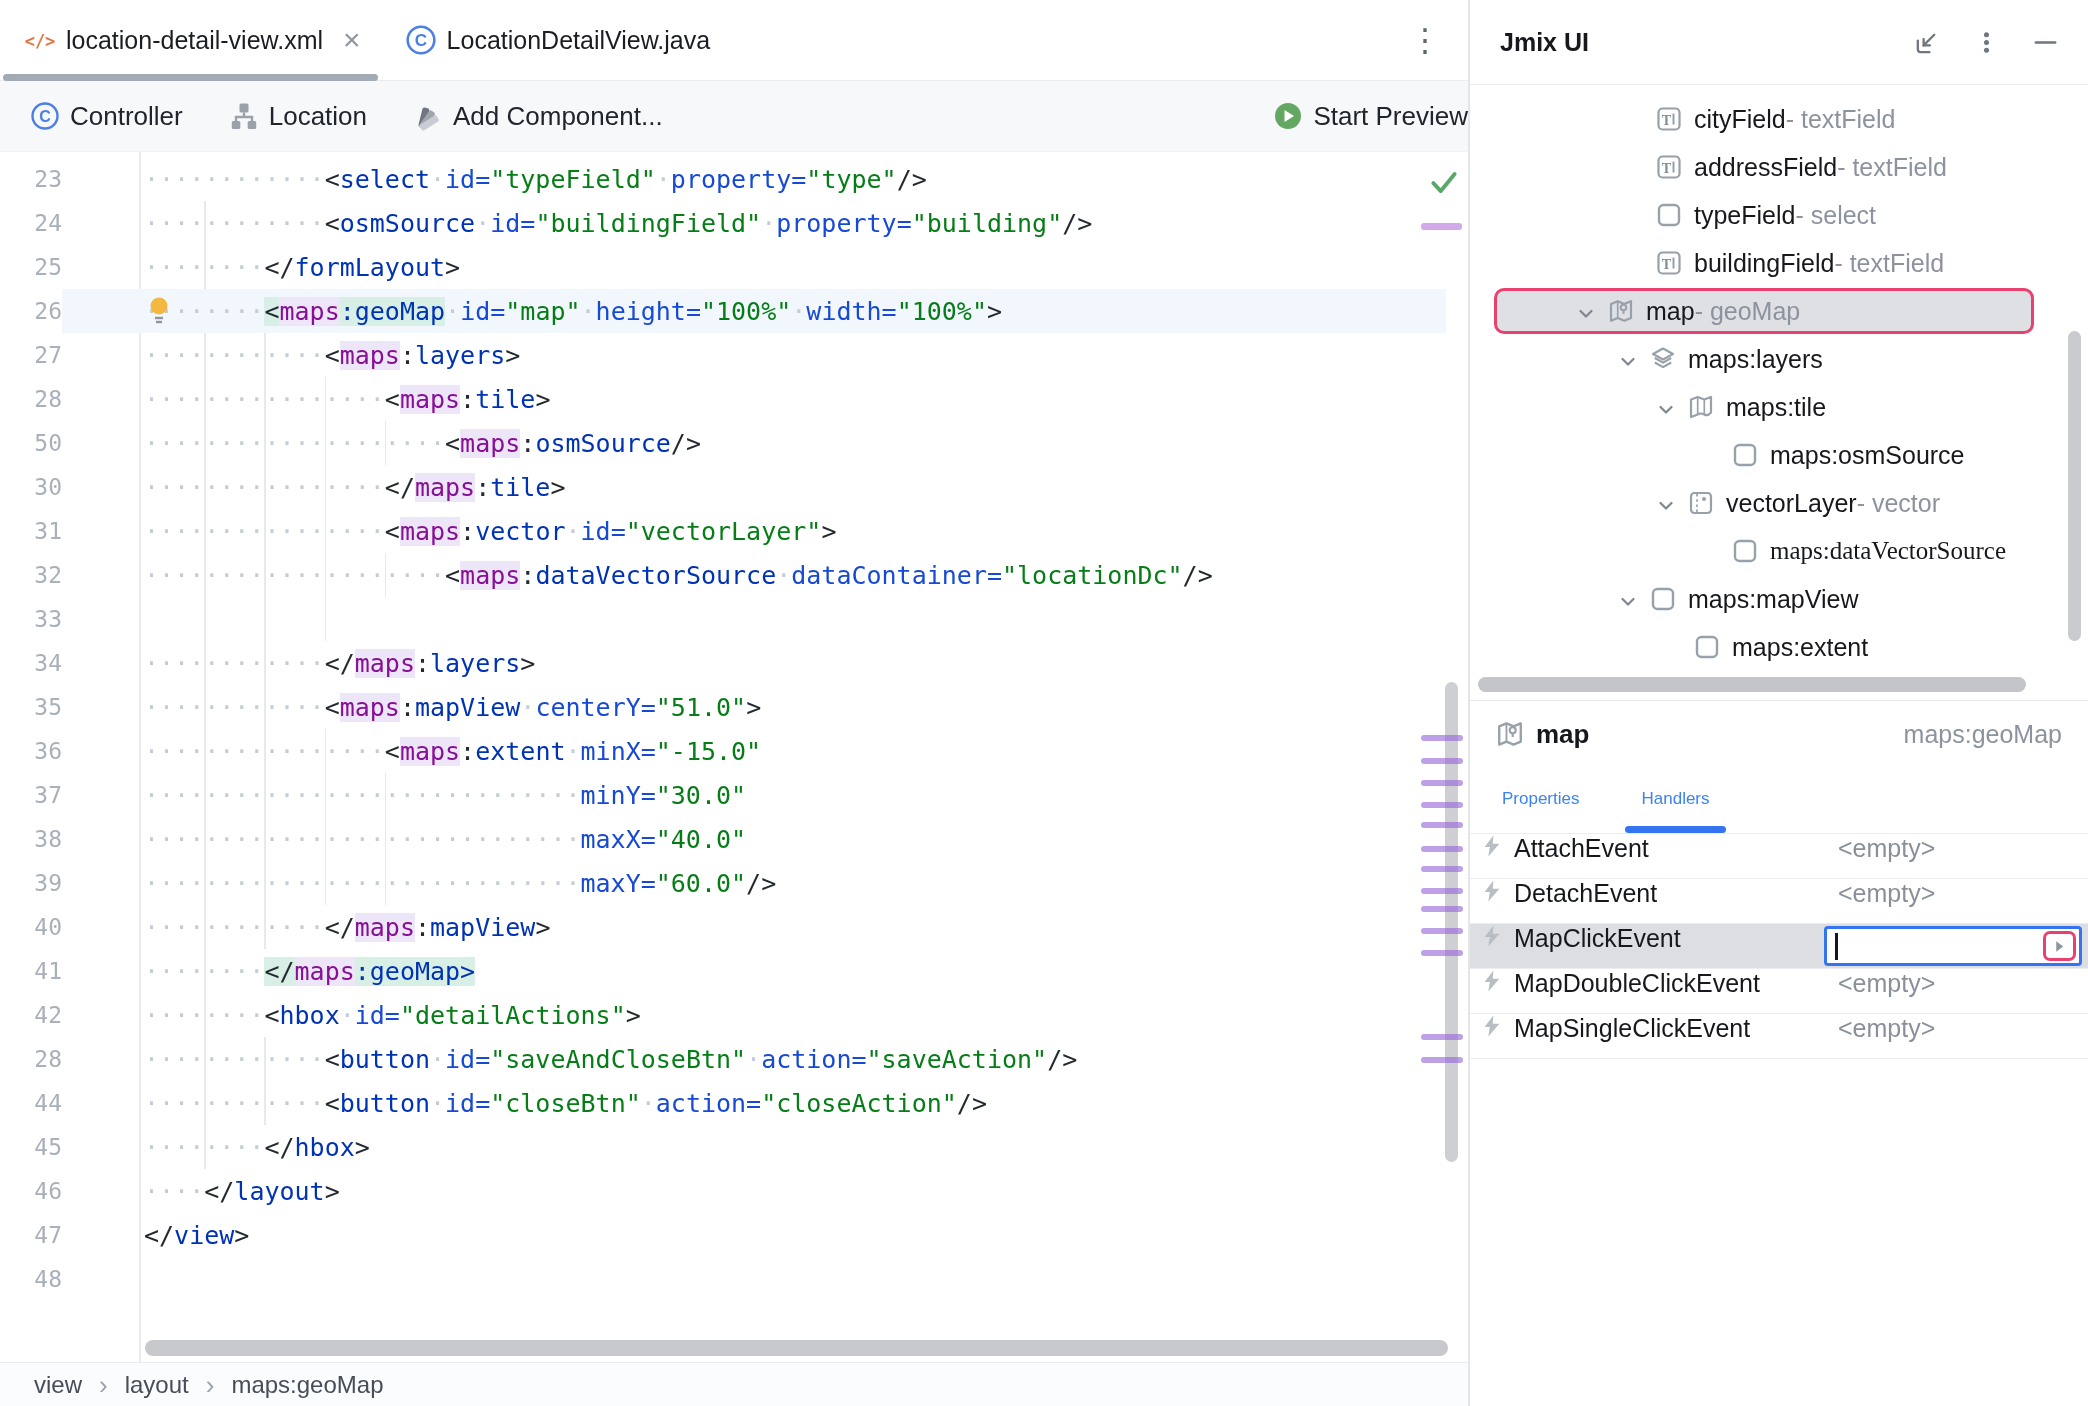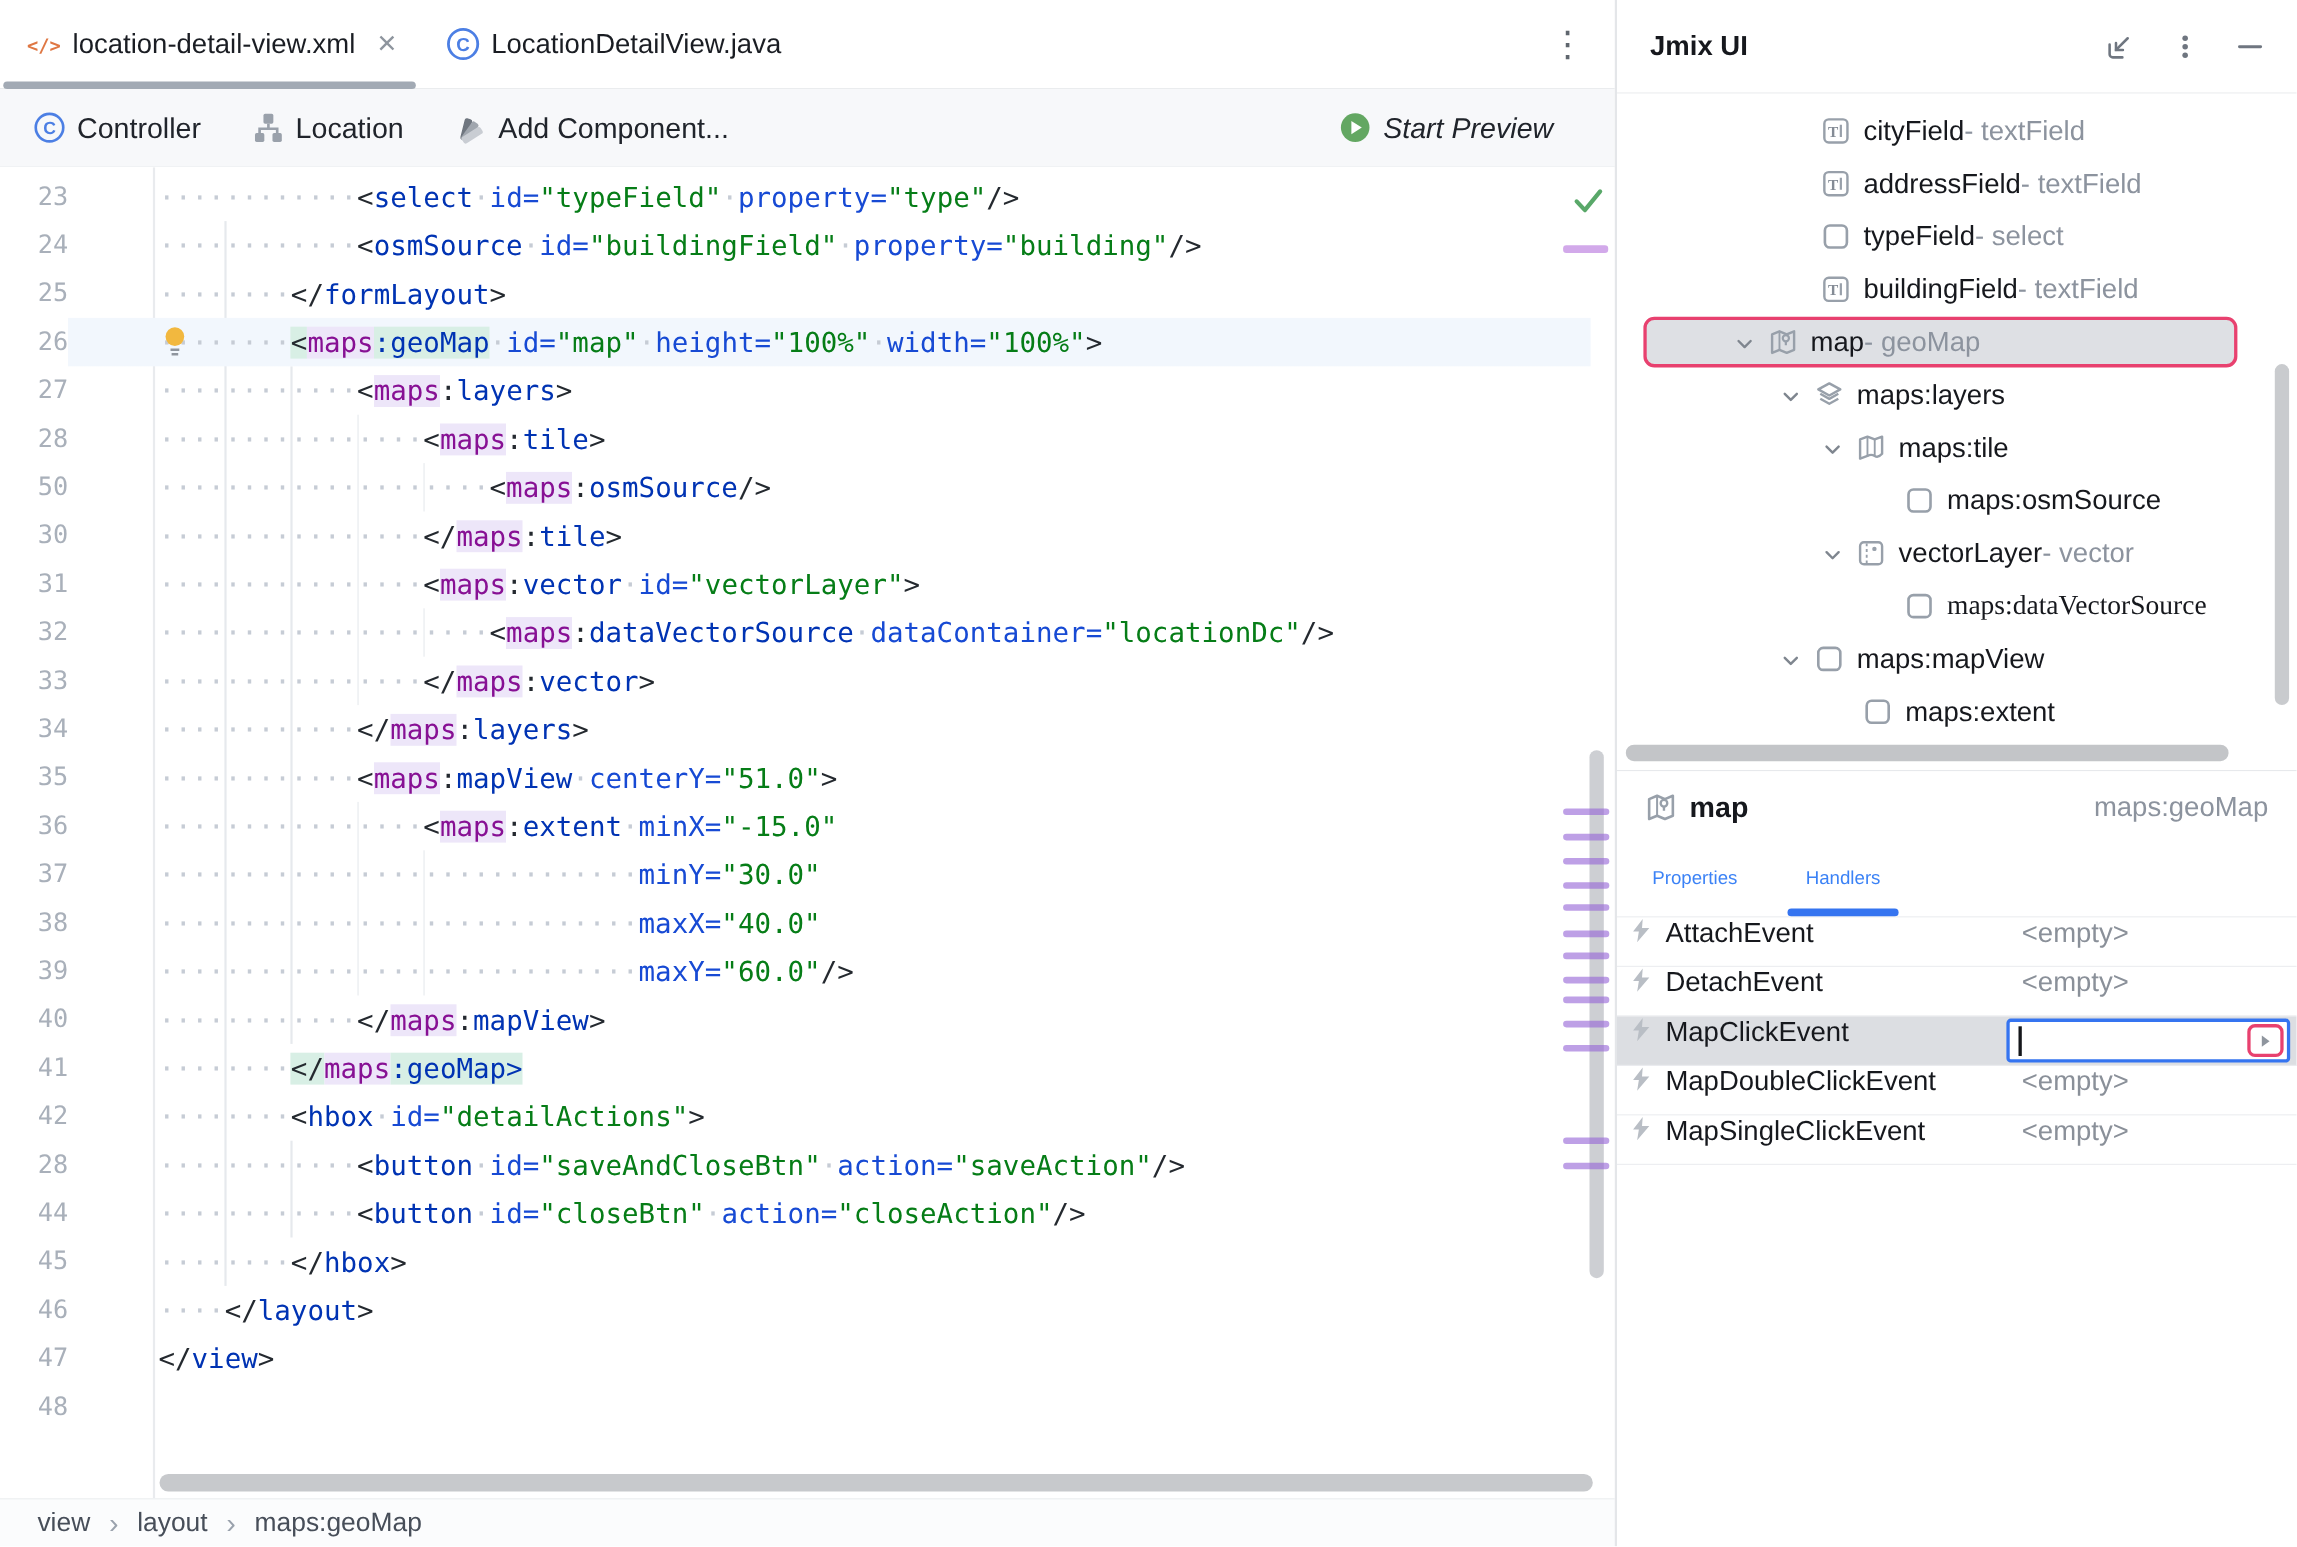--- a/index.html
+++ b/index.html
@@ -12,21 +12,21 @@
   .tab{display:flex;align-items:center;height:100%;padding:0 20px 0 24px;position:relative;cursor:default;}
   .tab .ticon{width:32px;height:26px;margin-right:10px;display:flex;align-items:center;justify-content:center;}
   .tab .tlabel{font-size:25px;color:#1A1D23;white-space:nowrap;}
   .tab .tclose{margin-left:20px;color:#8E959E;font-size:30px;line-height:20px;}
   .tab.active::after{content:"";position:absolute;left:3px;right:3px;bottom:-1px;height:7px;background:#A2AAB4;border-radius:4px;}
   .tab-kebab{margin-left:auto;margin-right:26px;color:#5F666E;font-size:32px;letter-spacing:1px;}
 
   .toolbar{height:70px;background:#F7F8FA;display:flex;align-items:center;padding-left:30px;gap:46px;border-bottom:1px solid #EFF1F3;}
   .tbtn{display:flex;align-items:center;gap:10px;font-size:26px;color:#20242B;white-space:nowrap;}
   .tbtn .icn,.icn30{width:30px;height:30px;flex:none;}
-  .start{margin-left:auto;margin-right:56px;font-style:italic;}
+  .start{margin-left:auto;}
 
   .editorwrap{position:relative;height:1210px;background:#fff;overflow:hidden;}
   .gutter-sep{position:absolute;left:139px;top:0;bottom:0;width:1.5px;background:#E9EBEE;}
   .iguide{position:absolute;width:1.5px;background:#E6E9ED;}
   .code-lines{position:absolute;left:0;right:22px;top:5px;}
   .cline{height:44px;display:flex;align-items:center;}
   .cline.cur{background:linear-gradient(to right,transparent 62px,#F2F7FD 62px);}
   .ln{width:62px;flex:none;text-align:right;font-family:"DejaVu Sans Mono",monospace;font-size:23px;color:#A9B0BA;}
   .igut{width:77px;flex:none;height:100%;position:relative;}
   .ctxt{white-space:pre;font-family:"DejaVu Sans Mono",monospace;font-size:25px;padding-left:5px;}
@@ -203,21 +203,20 @@
             <span class="ctxt"><span class="c-w">················</span><span class="c-p">&lt;</span><span class="c-n bg-ns">maps</span><span class="c-p">:</span><span class="c-t">vector</span><span class="c-w">·</span><span class="c-a">id=</span><span class="c-v">"vectorLayer"</span><span class="c-p">&gt;</span></span>
           </div>
           <div class="cline">
             <span class="ln">32</span>
             <span class="igut"></span>
             <span class="ctxt"><span class="c-w">····················</span><span class="c-p">&lt;</span><span class="c-n bg-ns">maps</span><span class="c-p">:</span><span class="c-t">dataVectorSource</span><span class="c-w">·</span><span class="c-a">dataContainer=</span><span class="c-v">"locationDc"</span><span class="c-p">/&gt;</span></span>
           </div>
           <div class="cline">
             <span class="ln">33</span>
             <span class="igut"></span>
-            <span class="ctxt"><span class="c-w">················</span><span class="c-p">&lt;/</span><span class="c-n bg-ns">maps</span><span class="c-p">:</span><span class="c-t">vector</span><span class="c-p">&gt;</span></span>
           </div>
           <div class="cline">
             <span class="ln">34</span>
             <span class="igut"></span>
             <span class="ctxt"><span class="c-w">············</span><span class="c-p">&lt;/</span><span class="c-n bg-ns">maps</span><span class="c-p">:</span><span class="c-t">layers</span><span class="c-p">&gt;</span></span>
           </div>
           <div class="cline">
             <span class="ln">35</span>
             <span class="igut"></span>
             <span class="ctxt"><span class="c-w">············</span><span class="c-p">&lt;</span><span class="c-n bg-ns">maps</span><span class="c-p">:</span><span class="c-t">mapView</span><span class="c-w">·</span><span class="c-a">centerY=</span><span class="c-v">"51.0"</span><span class="c-p">&gt;</span></span>

